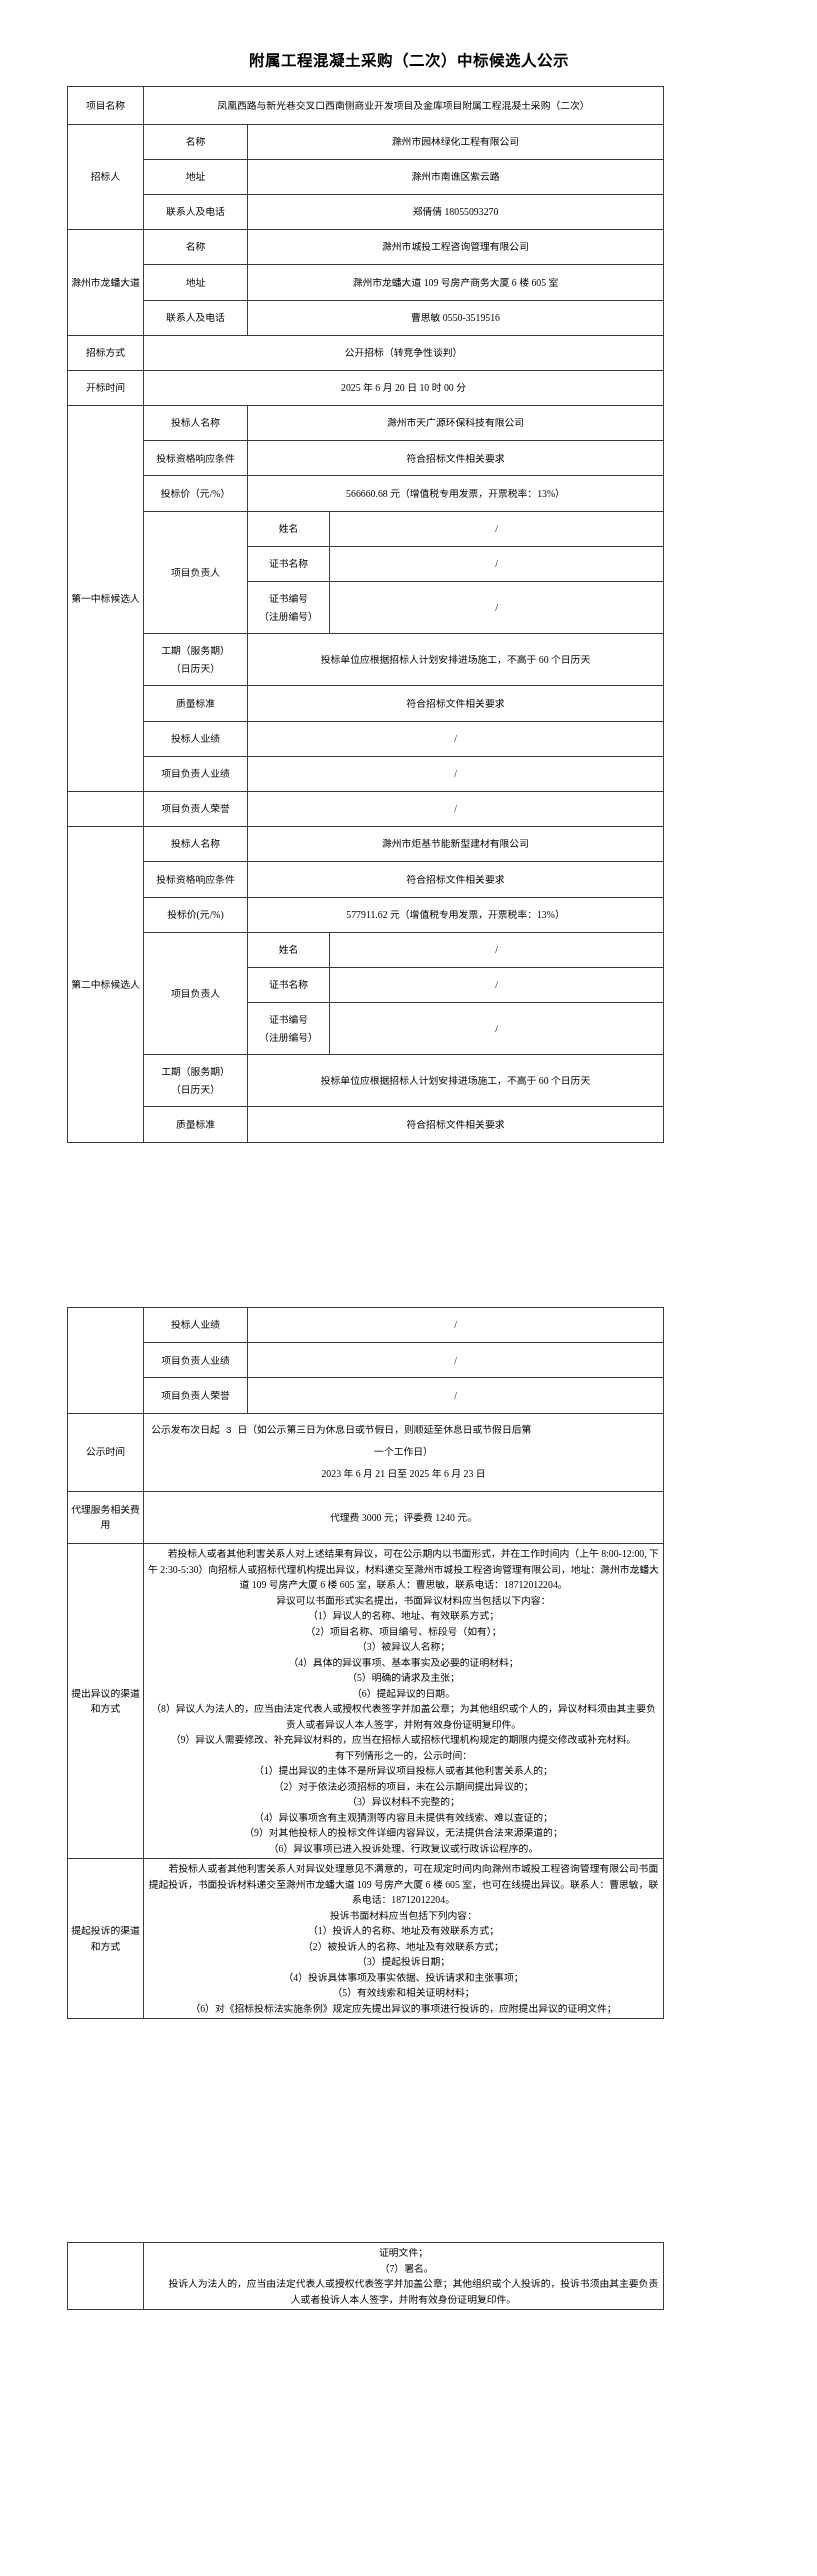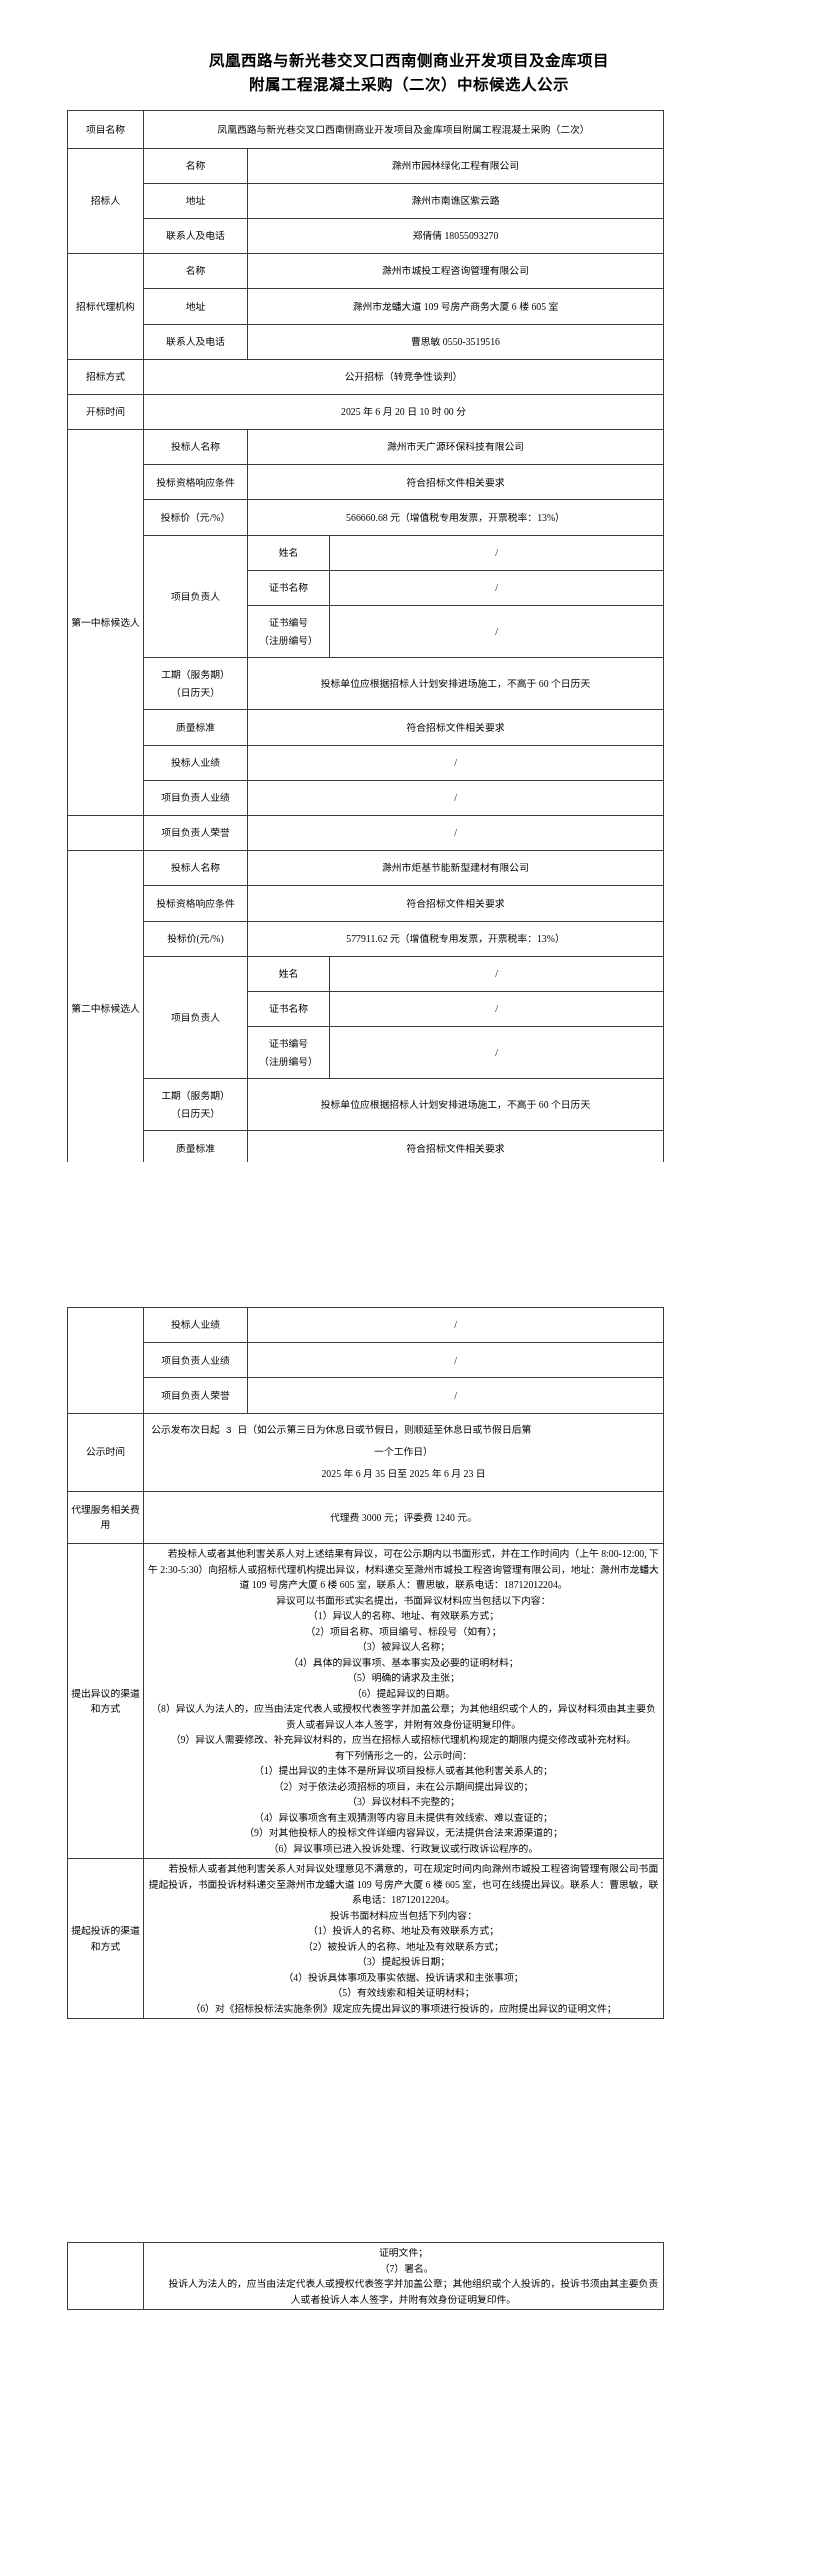--- a/index.html
+++ b/index.html
@@ -71,21 +71,20 @@
 
   .spacer-gap { height: 145px; }
   .spacer-gap2 { height: 62px; }
 </style>
 </head>
 <body>
 
 <div class="page page-1">
 
   <div class="title-block">
-    <div class="title-line">凤凰西路与新光巷交叉口西南侧商业开发项目及金库项目</div>
     <div class="title-line">附属工程混凝土采购（二次）中标候选人公示</div>
   </div>
 
   <table class="doc">
     <colgroup>
         <col style="width:76px">
         <col style="width:104px">
         <col style="width:82px">
         <col>
       </colgroup>
@@ -104,21 +103,21 @@
     <tr>
       <td class="sub h-mid">地址</td>
       <td class="h-mid" colspan="2">滁州市南谯区紫云路</td>
     </tr>
     <tr>
       <td class="sub h-mid">联系人及电话</td>
       <td class="h-mid" colspan="2">郑倩倩 18055093270</td>
     </tr>
 
     <tr>
-      <td class="lbl" rowspan="3">招标代理机构</td>
+      <td class="lbl" rowspan="3">滁州市龙蟠大道</td>
       <td class="sub h-mid">名称</td>
       <td class="h-mid" colspan="2">滁州市城投工程咨询管理有限公司</td>
     </tr>
     <tr>
       <td class="sub h-mid">地址</td>
       <td class="h-mid" colspan="2">滁州市龙蟠大道 109 号房产商务大厦 6 楼 605 室</td>
     </tr>
     <tr>
       <td class="sub h-mid">联系人及电话</td>
       <td class="h-mid" colspan="2">曹思敏 0550-3519516</td>
@@ -254,21 +253,21 @@
     <tr>
       <td class="sub h-mid">项目负责人荣誉</td>
       <td class="h-mid">/</td>
     </tr>
 
     <tr>
       <td class="lbl">公示时间</td>
       <td colspan="2" style="line-height:21.6px;padding:6.2px 7.2px;">
         <div style="text-align:justify;font-family:Liberation Mono, monospace;">公示发布次日起 3 日（如公示第三日为休息日或节假日，则顺延至休息日或节假日后第</div>
         <div>一个工作日）</div>
-        <div>2025 年 6 月 35 日至 2025 年 6 月 23 日</div>
+        <div>2023 年 6 月 21 日至 2025 年 6 月 23 日</div>
       </td>
     </tr>
 
     <tr>
       <td class="lbl h-two">代理服务相关费用</td>
       <td class="h-two" colspan="2">代理费 3000 元；评委费 1240 元。</td>
     </tr>
 
     <tr>
       <td class="lbl">提出异议的渠道和方式</td>

